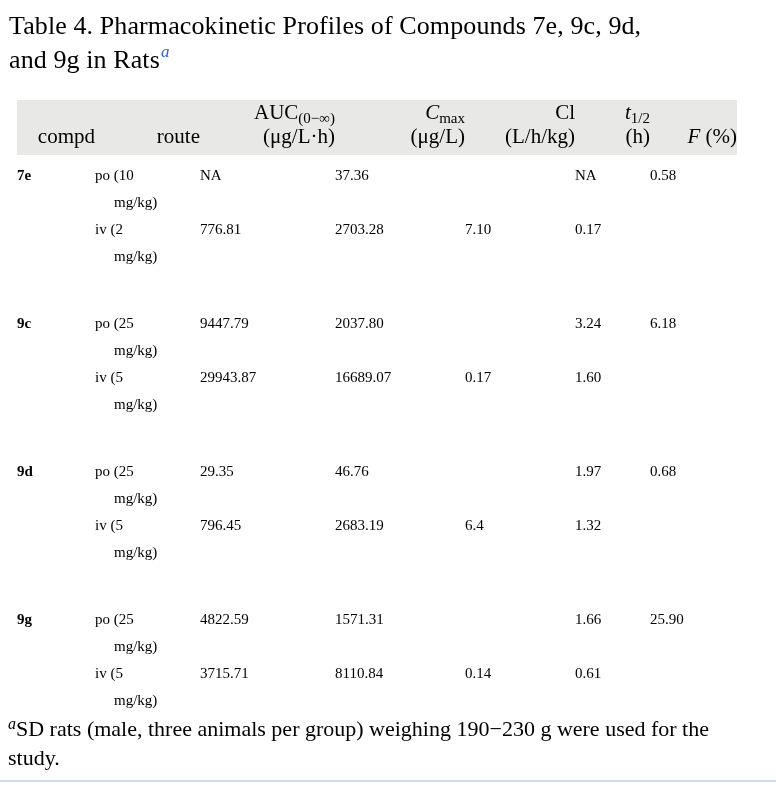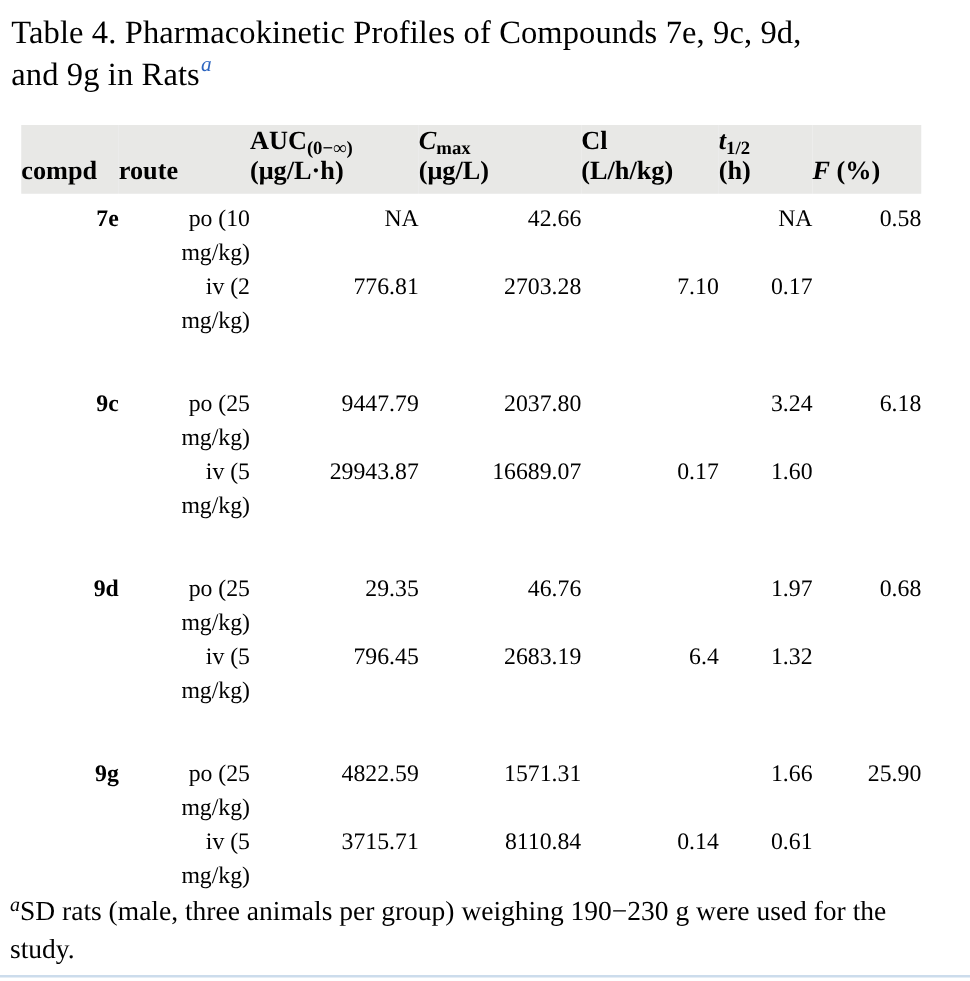--- a/index.html
+++ b/index.html
@@ -32,42 +32,42 @@
 
   
   table.pk {
     border-collapse: collapse;
     table-layout: fixed;
     width: 720px;
     margin: 20px 0 0 17px;
   }
   table.pk thead th {
     background: var(--header-bg, #e8e8e6);
-    font-weight: bold;
+    font-weight: normal;
     font-size: 21px;
     line-height: 24px;
     height: 51px;
     vertical-align: bottom;
     padding: 0 0 7px 0;
-    text-align: left;
+    text-align: right;
   }
   table.pk thead th .h-line { display: block; }
   .ital { font-style: italic; }
   sub.hsub {
     font-size: 15px;
     line-height: 0;
     position: relative;
     top: 4px;
     vertical-align: baseline;
   }
   table.pk td {
-    font-size: 19px;
+    font-size: 15px;
     line-height: 27px;
     vertical-align: top;
-    text-align: right;
+    text-align: left;
     padding: 0;
   }
   tr.data-row { height: 54px; }
   tr.head-gap { height: 7px; }
   tr.group-gap { height: 40px; }
   td.compd-cell { font-weight: bold; }
   td.route-cell { text-align: left; padding-left: 11px; }
   .route-l1 { display: block; }
   .route-l2 { display: block; padding-left: 19px; }
 
@@ -143,21 +143,21 @@
           <td colspan="7"></td>
         </tr>
 
       <tr class="data-row">
         <td class="compd-cell" rowspan="2">7e</td>
         <td class="route-cell">
           <span class="route-l1">po (10</span>
           <span class="route-l2">mg/kg)</span>
         </td>
         <td>NA</td>
-        <td>42.66</td>
+        <td>37.36</td>
         <td></td>
         <td>NA</td>
         <td>0.58</td>
       </tr>
       <tr class="data-row">
         <td class="route-cell">
           <span class="route-l1">iv (2</span>
           <span class="route-l2">mg/kg)</span>
         </td>
         <td>776.81</td>

